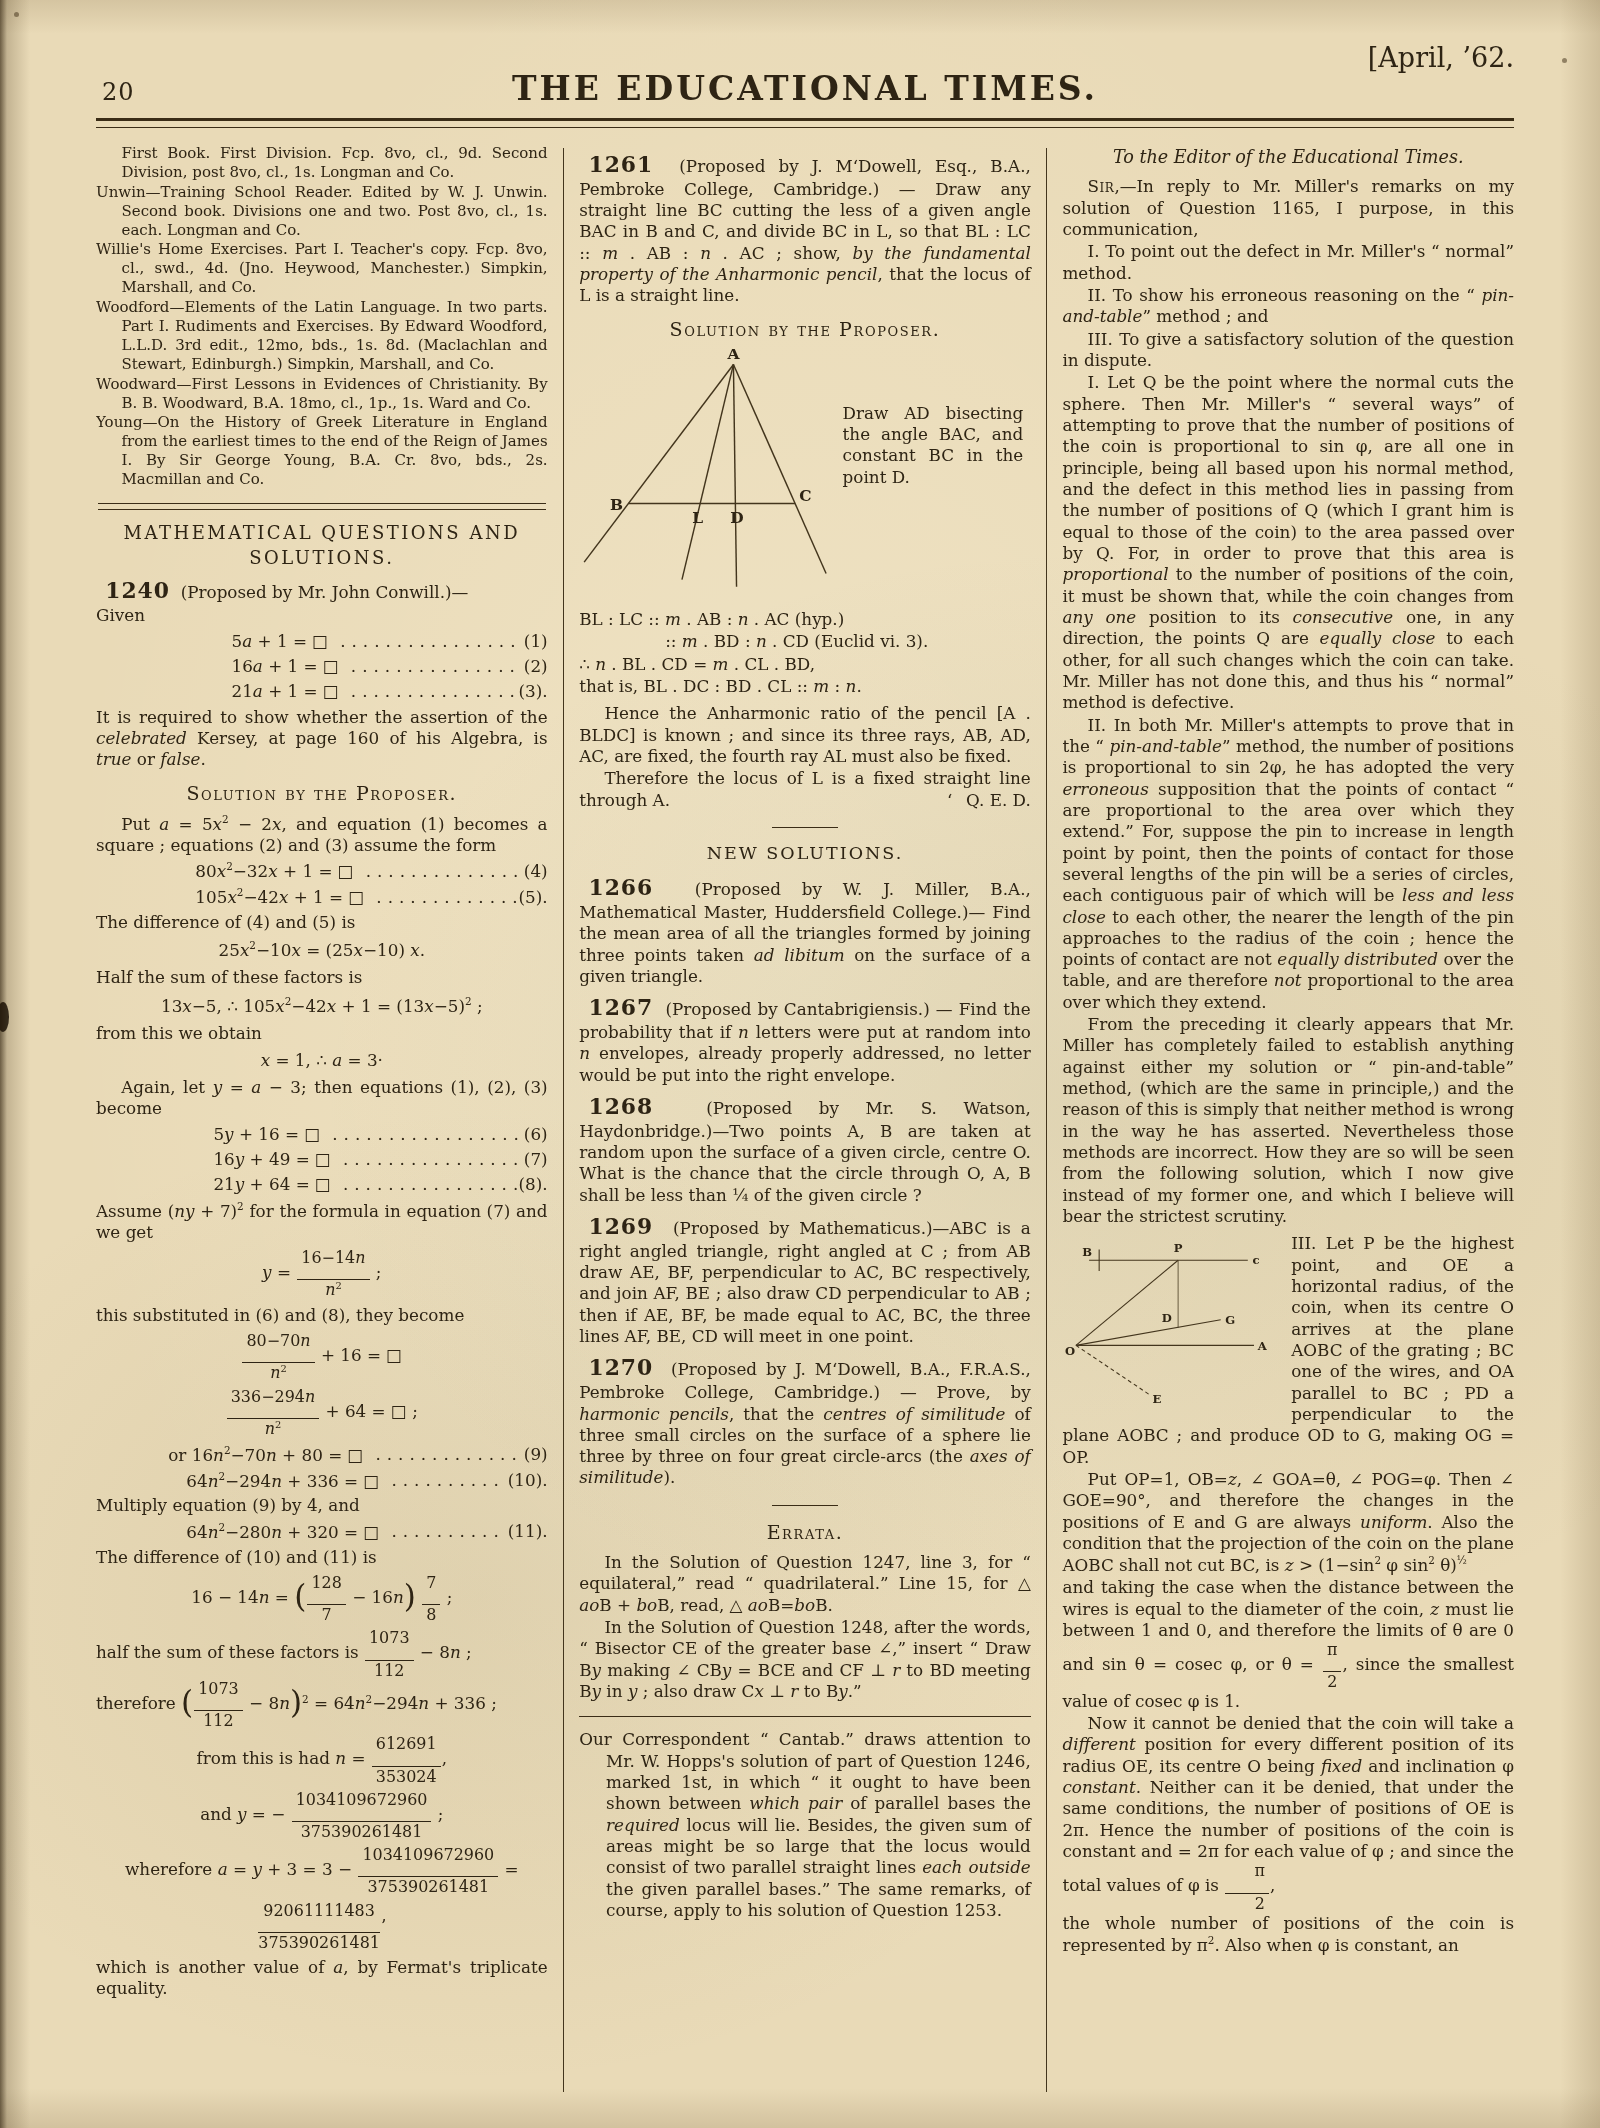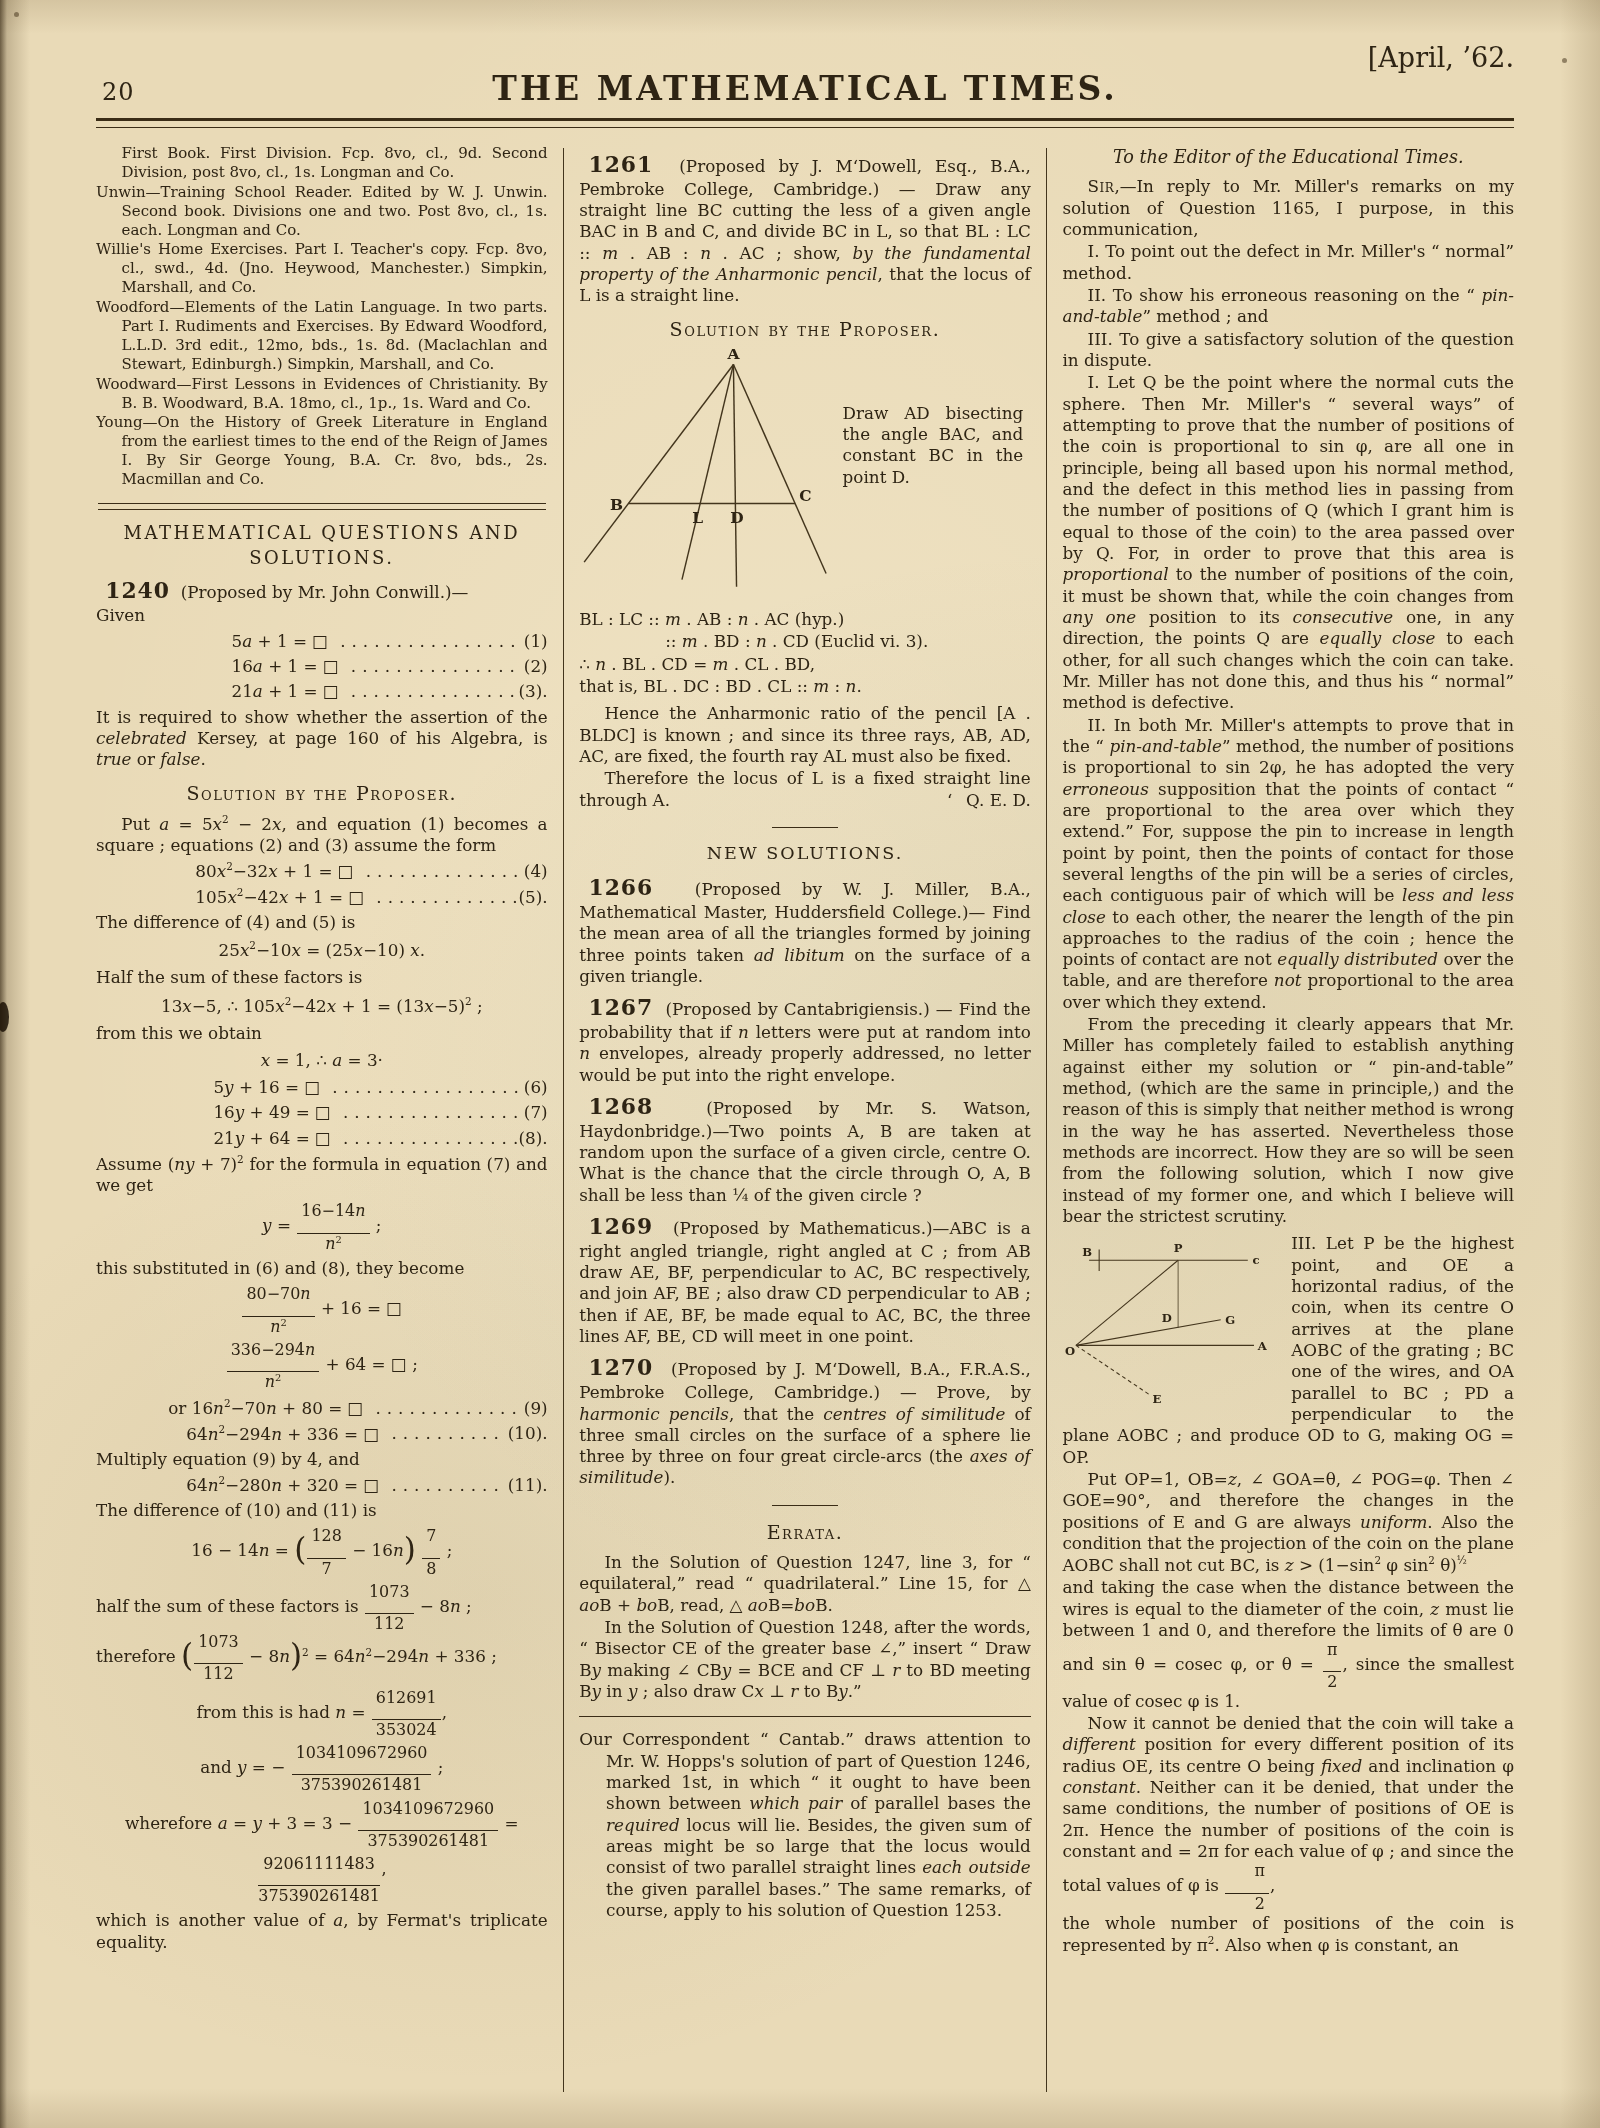--- a/index.html
+++ b/index.html
@@ -83,21 +83,21 @@
 </head>
 <body>
 
 <div class="page">
   <div class="smudge"></div>
   <div class="speck" style="left:14px;top:12px"></div>
   <div class="speck" style="left:1562px;top:58px"></div>
   <div class="inner">
     <header class="hd">
       <span class="pgnum">20</span>
-      <h1 class="mast">THE MATHEMATICAL TIMES.</h1>
+      <h1 class="mast">THE EDUCATIONAL TIMES.</h1>
       <span class="idate">[April, ’62.</span>
     </header>
     <div class="hrule"></div>
     <main class="cols">
       <div class="col" id="col-left">
           <div class="book cont">First Book.  First Division.  Fcp. 8vo, cl., 9d.  Second Division, post 8vo, cl., 1s.  Longman and Co.</div>
           <div class="book">Unwin—Training School Reader.  Edited by W. J. Unwin. Second book.  Divisions one and two.  Post 8vo, cl., 1s. each.  Longman and Co.</div>
           <div class="book">Willie's Home Exercises.  Part I.  Teacher's copy.  Fcp. 8vo, cl., swd., 4d.  (Jno. Heywood, Manchester.)  Simpkin, Marshall, and Co.</div>
           <div class="book">Woodford—Elements of the Latin Language.  In two parts.  Part I. Rudiments and Exercises.  By Edward Woodford, L.L.D.  3rd edit., 12mo, bds., 1s. 8d.  (Maclachlan and Stewart, Edinburgh.)  Simpkin, Marshall, and Co.</div>
           <div class="book">Woodward—First Lessons in Evidences of Christianity. By B. B. Woodward, B.A.  18mo, cl., 1p., 1s.  Ward and Co.</div>
@@ -139,20 +139,21 @@
             <span class="eb">105<i>x</i><sup>2</sup>−42<i>x</i> + 1 = □</span>
             <span class="dots">............................................................</span>
             <span class="enum">(5).</span>
           </div>
           <div class="para">The difference of (4) and (5) is</div>
           <div class="eqc">25<i>x</i><sup>2</sup>−10<i>x</i> = (25<i>x</i>−10) <i>x</i>.</div>
           <div class="para">Half the sum of these factors is</div>
           <div class="eqc">13<i>x</i>−5,  ∴  105<i>x</i><sup>2</sup>−42<i>x</i> + 1 = (13<i>x</i>−5)<sup>2</sup> ;</div>
           <div class="para">from this we obtain</div>
           <div class="eqc"><i>x</i> = 1,  ∴  <i>a</i> = 3·</div>
+          <div class="para ind">Again, let <i>y</i> = <i>a</i> − 3; then equations (1), (2), (3) become</div>
           <div class="eq">
             <span style="flex:0 0 26%"></span>
             <span class="eb">5<i>y</i> + 16 = □</span>
             <span class="dots">............................................................</span>
             <span class="enum">(6)</span>
           </div>
           <div class="eq">
             <span style="flex:0 0 26%"></span>
             <span class="eb">16<i>y</i> + 49 = □</span>
             <span class="dots">............................................................</span>

